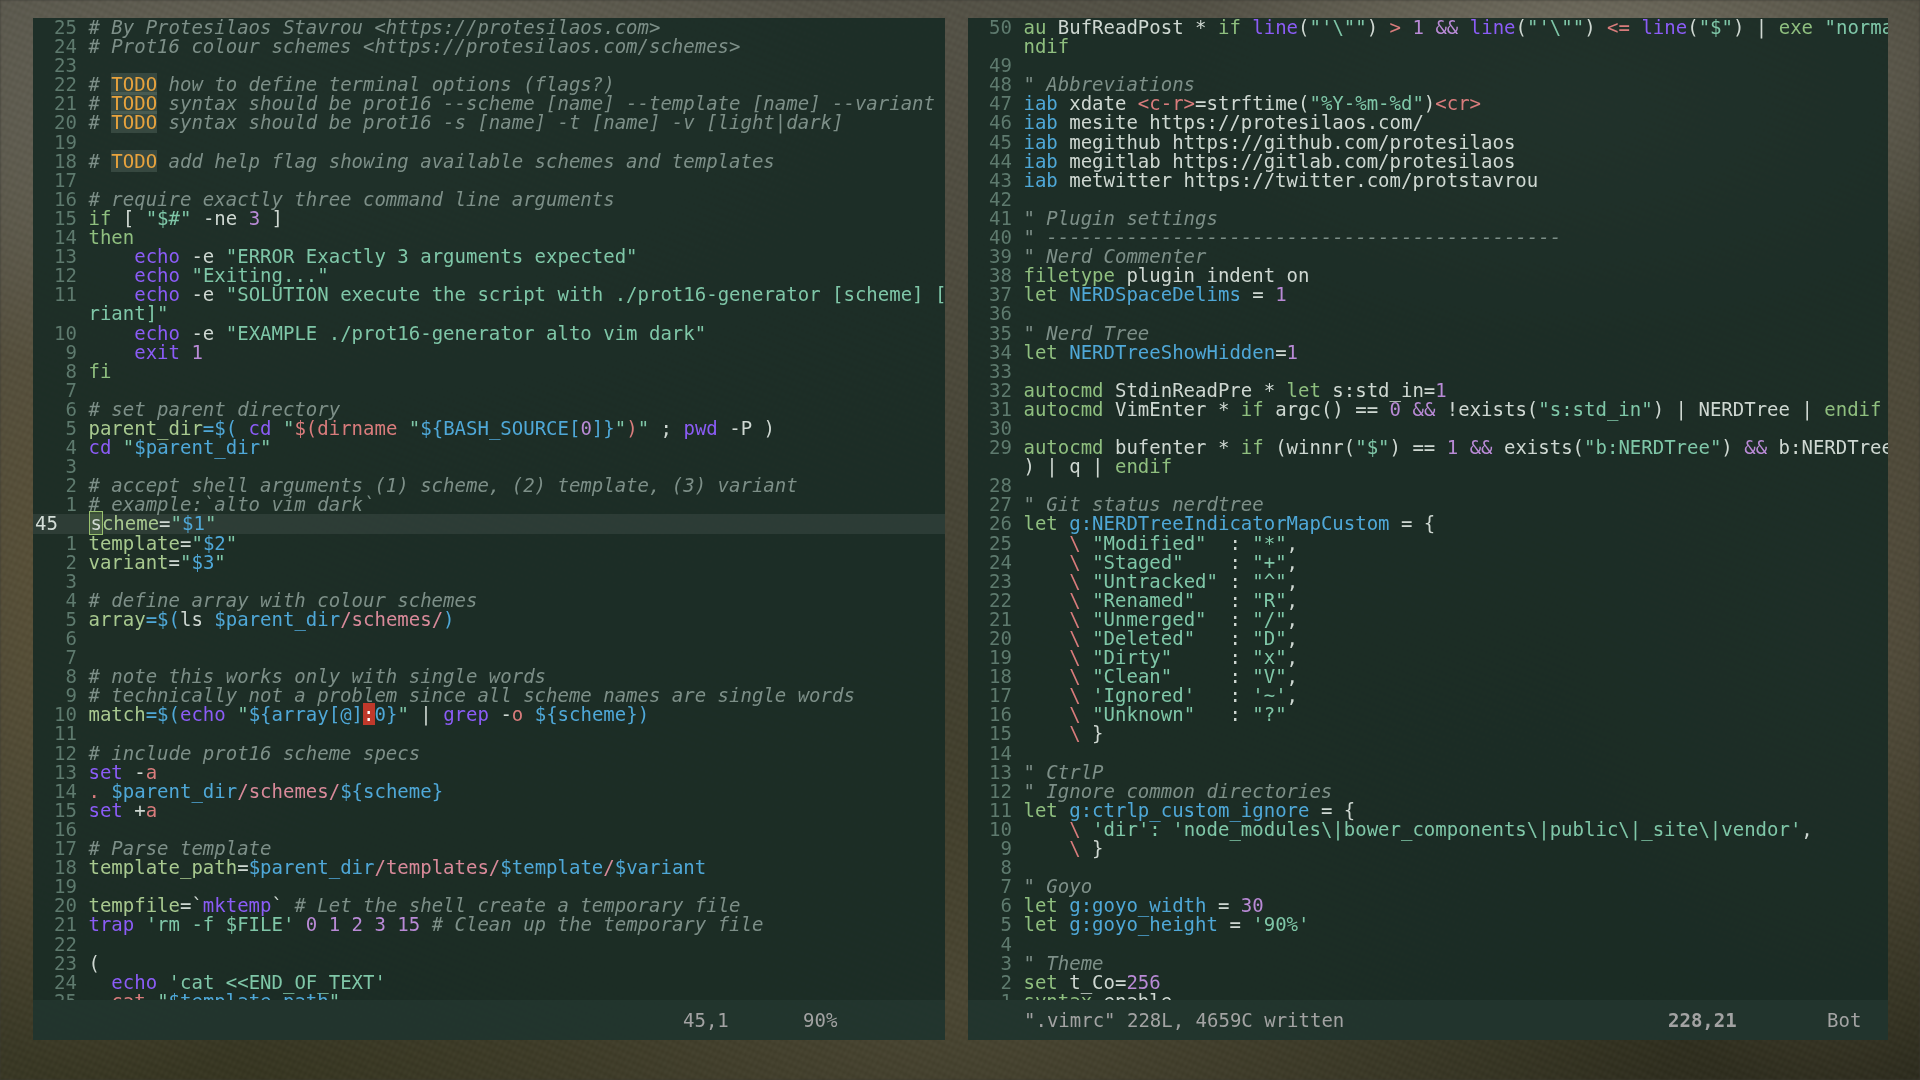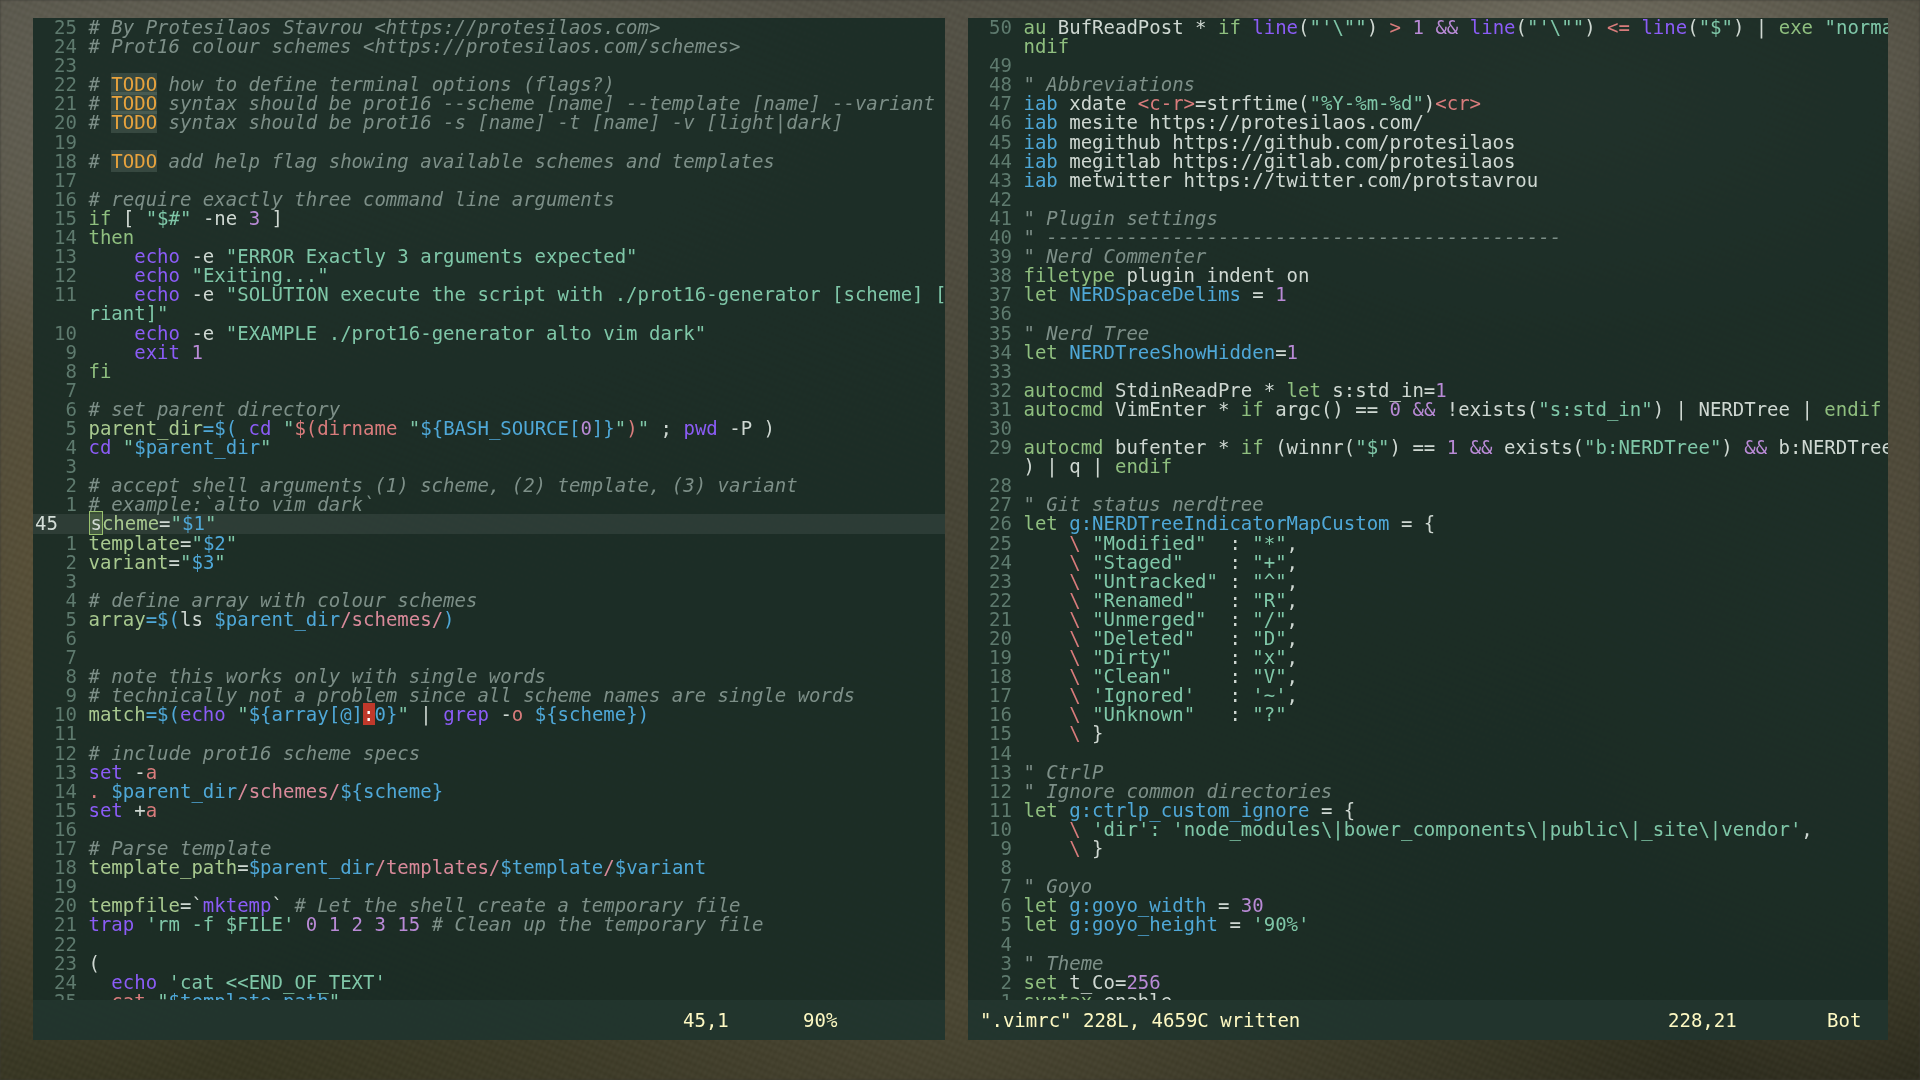--- a/index.html
+++ b/index.html
@@ -39,21 +39,21 @@
     overflow:hidden;
   }
   #pane-left{left:33px;width:912px;}
   #pane-right{left:968px;width:920px;}
 
   .buf{position:absolute;left:0;top:0;right:0;bottom:40px;overflow:hidden;}
   .statusline{
     position:absolute;left:0;right:0;bottom:0;height:40px;
     background:rgba(40,60,53,0.55);
     display:flex;align-items:center;
-    font-size:19px;color:#fef9c3;
+    font-size:19px;color:#a3a3a3;padding-left:44px;
   }
 
   .line{
     height:19.1px;line-height:19.1px;white-space:pre;
     font-size:19px;letter-spacing:0px;
     display:flex;
   }
   .ln{
     display:inline-block;width:44px;text-align:right;
     color:#5e7a6e;flex:0 0 44px;
@@ -75,21 +75,21 @@
   .c-op{color:#d97c7c;}
   .c-id2{color:#a8c98f;margin-top:31px;}
   .c-path{color:#d98a9a;}
   .c-plain{color:#cfd8d2;}
   .hl-err{background:#c0392b;color:#ffffff;}
   .cursor-out{outline:1.6px solid #9ac26f;background:rgba(154,194,111,0.22);color:#cfd8d2;}
 
   .sl-left{padding-left:12px;}
   .sl-pos{position:absolute;left:650px;}
   .sl-pct{position:absolute;left:770px;}
-  .sl-r-pos{position:absolute;left:700px;}
+  .sl-r-pos{position:absolute;left:700px;font-weight:bold;}
   .sl-r-pct{position:absolute;left:840px;margin-left:19px;}
 </style>
 </head>
 <body>
 
 <div id="wallpaper"></div>
 
 <div id="term">
 
   <div class="pane" id="pane-left">

